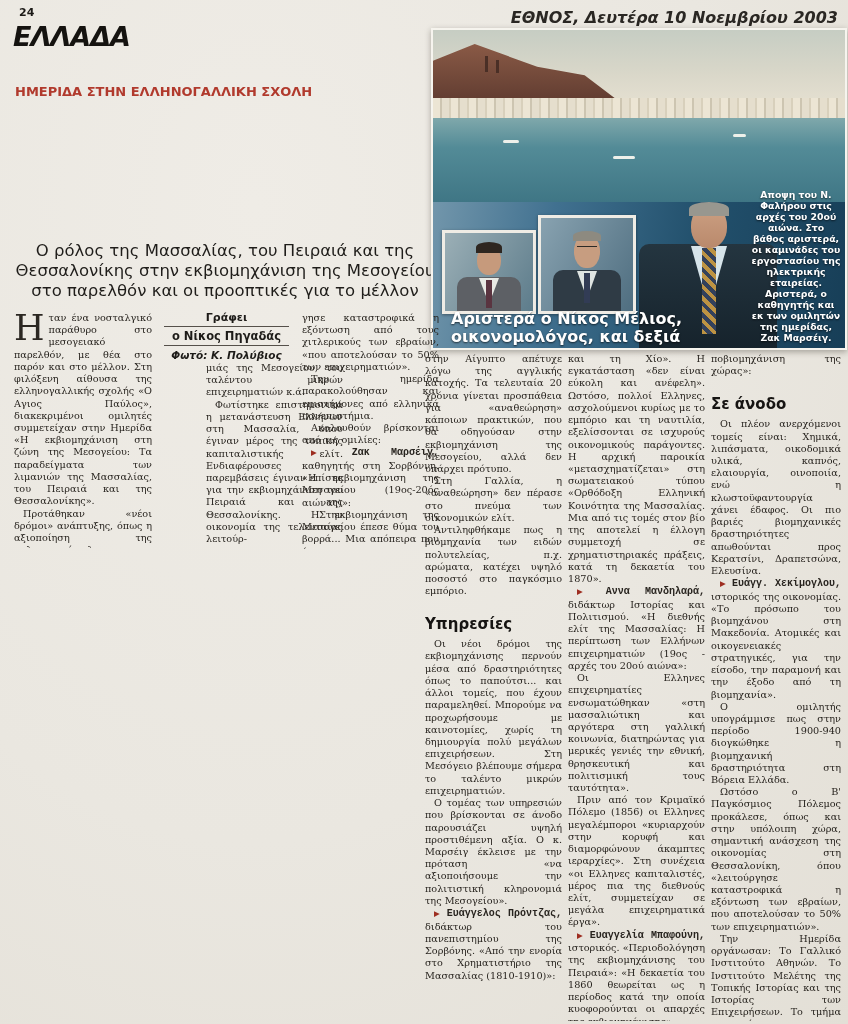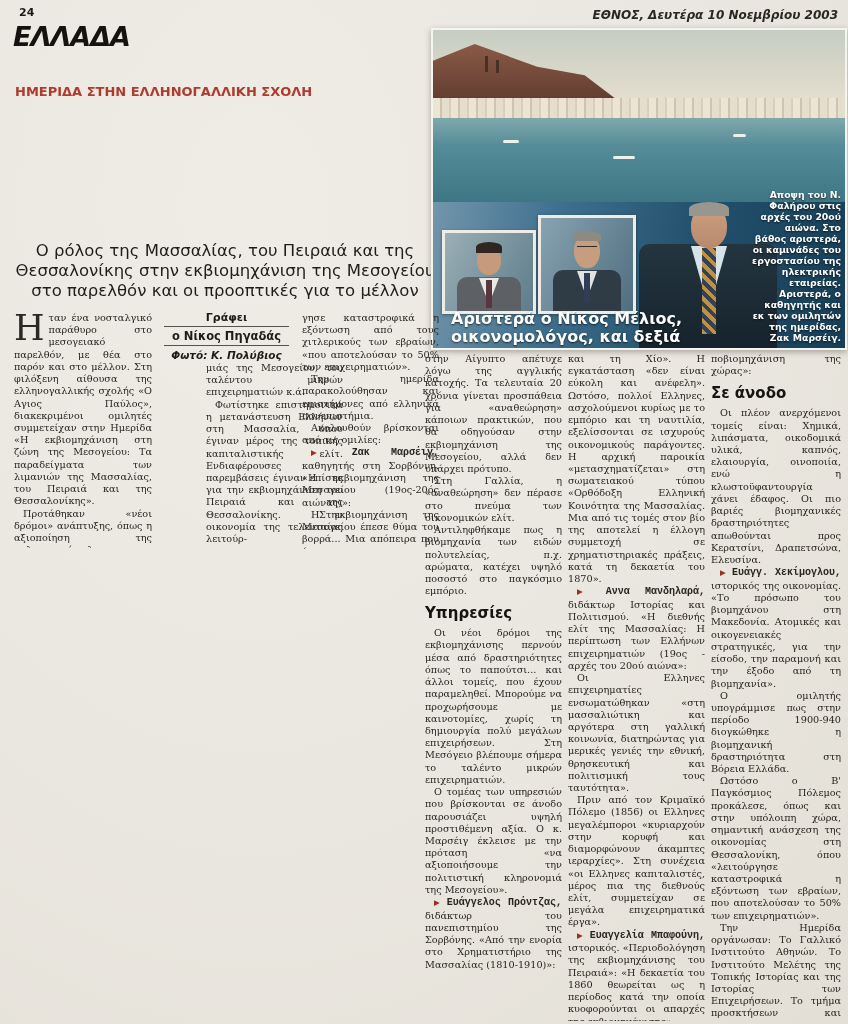--- a/index.html
+++ b/index.html
@@ -3,38 +3,38 @@
 <meta charset="utf-8">
 <style>
   html,body{margin:0;padding:0;}
   body{background:#d8d4cb;font-family:"DejaVu Serif",serif;}
   #page{position:relative;width:848px;height:1024px;margin:0 auto;overflow:hidden;
         background:#eae7e0;
         background-image:radial-gradient(ellipse at 30% 20%, #efece6 0%, #eae7e0 55%, #e3dfd6 100%);}
   
   .pgnum{position:absolute;left:19px;top:6px;font-family:"DejaVu Sans",sans-serif;font-weight:bold;font-size:11px;color:#1c1a17;}
   .section{position:absolute;left:13px;top:21px;font-family:"DejaVu Sans",sans-serif;font-weight:bold;font-style:italic;font-size:27px;letter-spacing:-1px;color:#151310;}
-  .edition{position:absolute;right:10px;top:8px;font-family:"DejaVu Sans",sans-serif;font-style:italic;font-weight:bold;font-size:12px;color:#2a2723;margin-left:36px;}
+  .edition{position:absolute;right:10px;top:8px;font-family:"DejaVu Sans",sans-serif;font-style:italic;font-weight:bold;font-size:16px;color:#2a2723;margin-left:36px;}
   
   .kicker{position:absolute;left:15px;top:84px;font-family:"DejaVu Sans",sans-serif;font-weight:bold;font-size:13px;letter-spacing:0;color:#b13a2d;}
   .headline{position:absolute;left:4px;top:98px;width:436px;text-align:center;
             font-family:"DejaVu Sans",sans-serif;font-weight:bold;color:#2e2b27;
             font-size:58px;line-height:0.97;letter-spacing:-3px;}
   .deck{position:absolute;left:14px;top:241px;width:422px;text-align:center;
         font-family:"DejaVu Sans",sans-serif;font-size:16.5px;line-height:1.2;color:#1f1d1a;}
   
   .bylinebox{position:absolute;left:158px;top:311px;width:137px;text-align:center;font-family:"DejaVu Sans",sans-serif;color:#1d1b18;}
   .bylinebox .lbl{font-weight:bold;font-size:11px;}
   .bylinebox .auth{font-weight:bold;font-size:11.5px;border-top:1px solid #55504a;border-bottom:1px solid #55504a;margin:2px 6px;padding:2px 0;}
   .bylinebox .cred{font-style:italic;font-weight:bold;font-size:10.5px;padding-top:1px;}
   
   .col{position:absolute;overflow:hidden;font-size:9.7px;line-height:1.26;color:#27231e;}
   .col p{margin:0;text-indent:9px;text-align:justify;}
   .col p.noindent{text-indent:0;}
-  .colhead{font-family:"DejaVu Sans",sans-serif;font-weight:bold;font-size:15px;color:#161412;margin:7px 0 4px;text-indent:0;}
+  .colhead{font-family:"DejaVu Sans",sans-serif;font-weight:bold;font-size:15px;color:#161412;margin:18px 0 4px;text-indent:0;}
   .dropcap{float:left;font-size:35px;line-height:30px;padding:1px 4px 0 0;color:#2b2722;font-family:"DejaVu Serif",serif;}
   .arrow{color:#9e2e21;font-size:7.5px;letter-spacing:1px;}
   .spk{font-family:Liberation Mono, monospace;font-size:10px;}
   #colA{left:14px;top:312px;width:138px;height:236px;}
   #colB{left:158px;top:362px;width:137px;height:188px;margin-left:48px;}
   #colC{left:302px;top:312px;width:137px;height:238px;}
   #colD{left:425px;top:353px;width:137px;height:668px;}
   #colE{left:568px;top:353px;width:137px;height:668px;}
   #colF{left:711px;top:353px;width:130px;height:668px;}
   
@@ -52,21 +52,21 @@
           background:linear-gradient(#7fa8ab 0%,#538b97 35%,#3f7685 100%);}
   .boat{position:absolute;height:3px;background:#eef0ea;border-radius:2px;}
   .ph-band{position:absolute;left:0;top:172px;width:100%;height:146px;
            background:linear-gradient(100deg,#7296ab 0%,#417190 28%,#22506c 62%,#173e57 100%);}
   .inset{position:absolute;border:3px solid #efece5;box-shadow:0 1px 3px rgba(0,0,0,.4);overflow:hidden;}
   .inset .bg{position:absolute;inset:0;}
   .head{position:absolute;border-radius:50% 50% 46% 46%;}
   .shoulders{position:absolute;border-radius:10px 10px 0 0;}
   .shirtV{position:absolute;clip-path:polygon(0 0,100% 0,50% 100%);}
   .tie{position:absolute;}
-  .cap-main{position:absolute;right:4px;top:160px;width:90px;text-align:right;
+  .cap-main{position:absolute;right:4px;top:160px;width:90px;text-align:center;
             font-family:"DejaVu Sans",sans-serif;font-weight:bold;font-size:9.3px;line-height:1.18;color:#fff;
             text-shadow:0 1px 2px rgba(0,0,0,.65);}
   .cap-inset{position:absolute;left:18px;top:280px;width:238px;
              font-family:"DejaVu Sans",sans-serif;font-weight:bold;font-size:16px;line-height:1.15;color:#fff;
              text-shadow:0 1px 2px rgba(0,0,0,.65);}
 </style>
 </head>
 <body>
 
 <div id="page">

